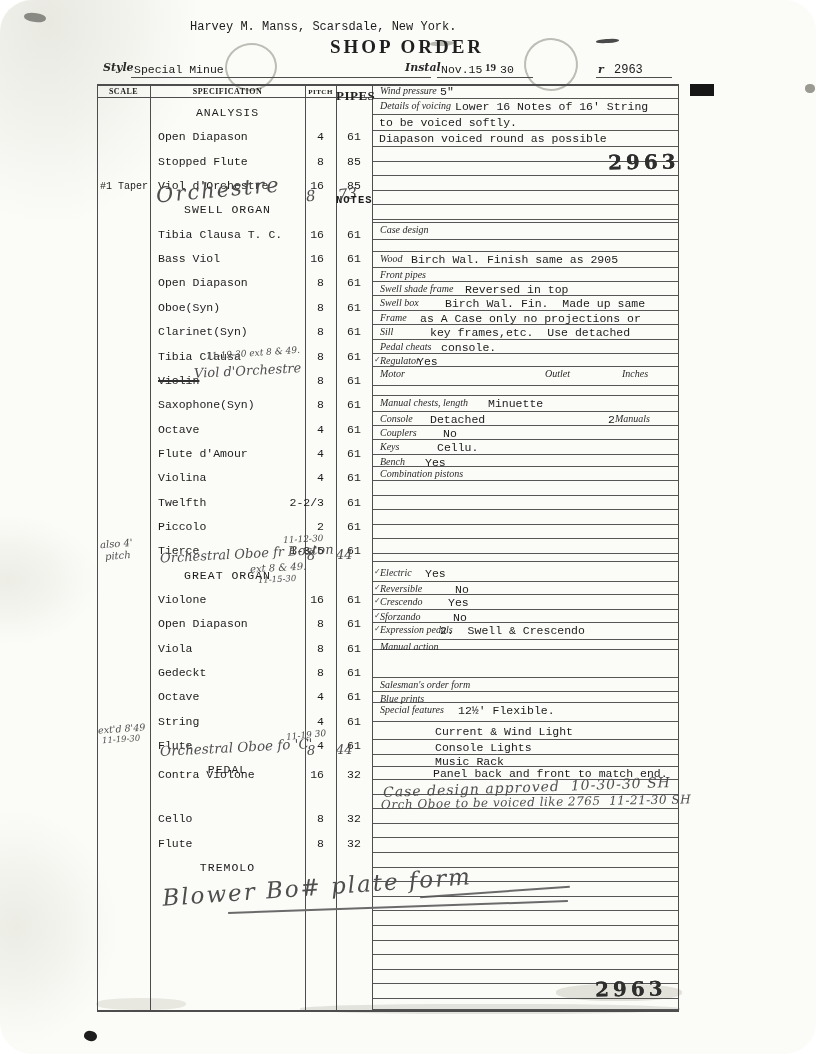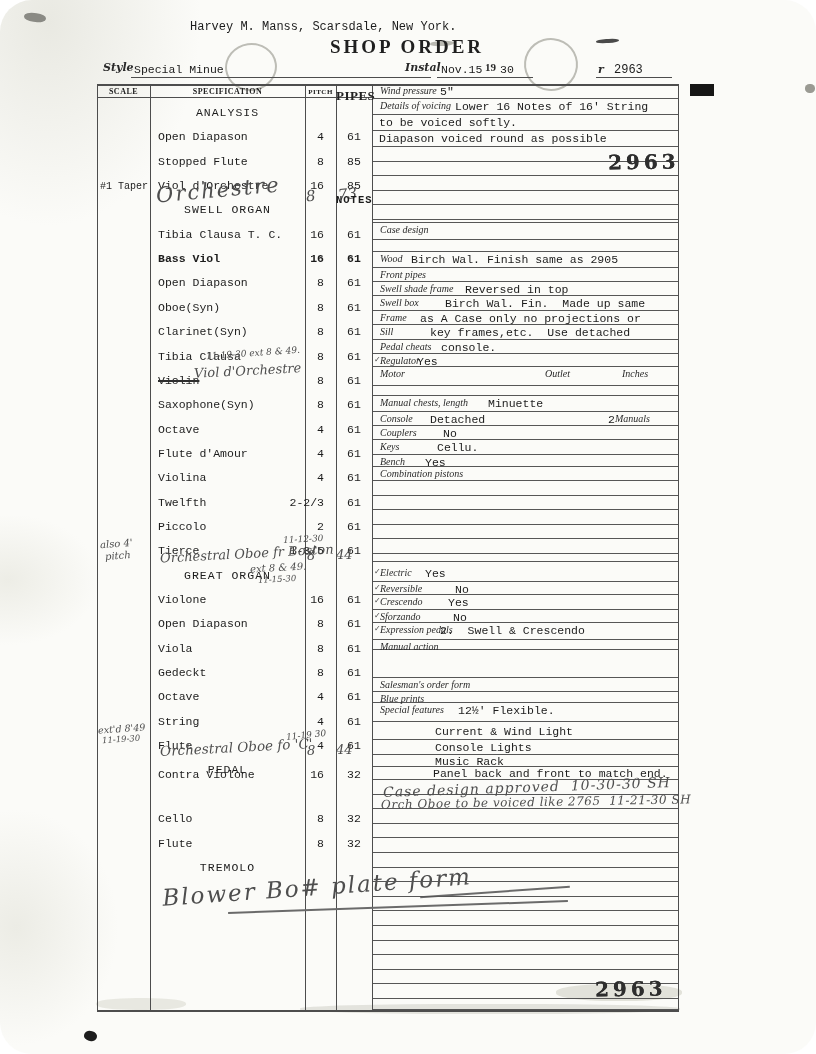--- a/index.html
+++ b/index.html
@@ -119,21 +119,21 @@
         <span class="c-name type">SWELL ORGAN</span>
         <span class="c-pitch type"></span>
         <span class="c-pipes type"></span>
       </div>
       <div class="stop-row row--stop" style="top: 225.75px;">
         <span class="c-scale type"></span>
         <span class="c-name type">Tibia Clausa T. C.</span>
         <span class="c-pitch type">16</span>
         <span class="c-pipes type">61</span>
       </div>
-      <div class="stop-row row--stop" style="top: 250.1px; font-weight: bold;">
+      <div class="stop-row row--stop" style="top: 250.1px;">
         <span class="c-scale type"></span>
         <span class="c-name type">Bass Viol</span>
         <span class="c-pitch type">16</span>
         <span class="c-pipes type">61</span>
       </div>
       <div class="stop-row row--stop" style="top: 274.45px;">
         <span class="c-scale type"></span>
         <span class="c-name type">Open Diapason</span>
         <span class="c-pitch type">8</span>
         <span class="c-pipes type">61</span>

